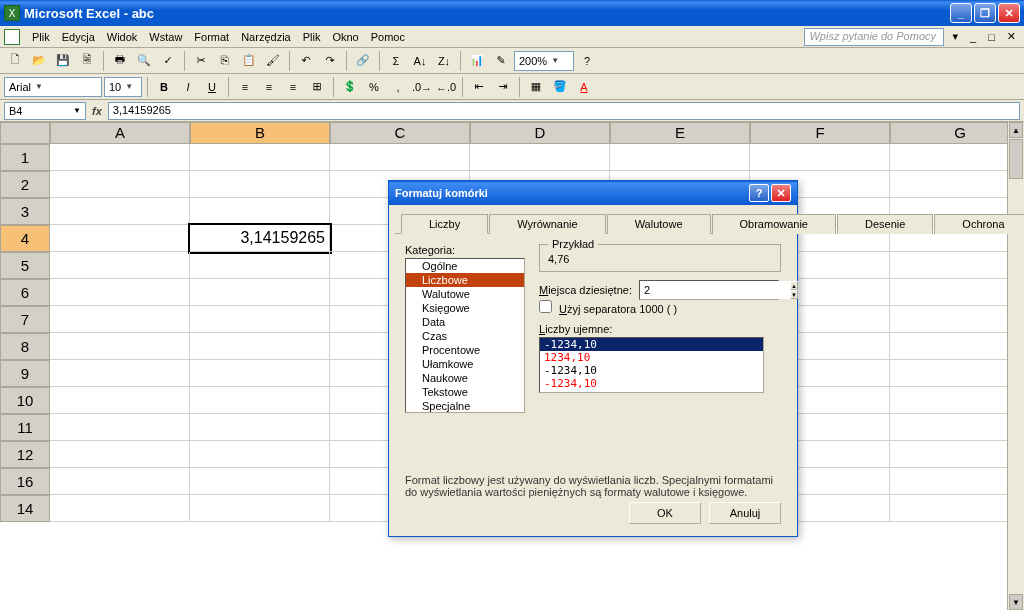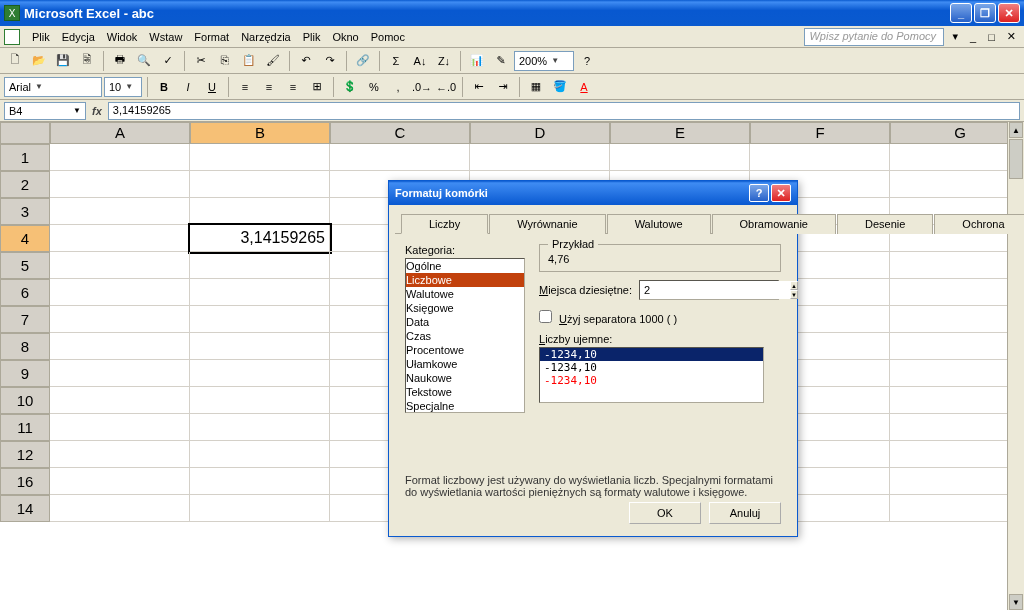--- a/index.html
+++ b/index.html
@@ -53,21 +53,21 @@
 .dialog .dtitle { height: 24px; background: linear-gradient(to bottom, #0a5acf, #3f8cf3 8%, #0858d0); color: white; font-weight: bold; display: flex; align-items: center; padding: 0 6px; }
 .dialog .dtitle .spacer { flex: 1; }
 .dialog .dtitle .dbtn { width: 20px; height: 18px; background: linear-gradient(to bottom,#7ba7e8,#2661c9); border: 1px solid #fff; border-radius: 2px; display:flex;align-items:center;justify-content:center; font-weight:bold; margin-left:2px; font-size:11px; }
 .dialog .dtitle .dbtn.close { background: linear-gradient(to bottom,#f08080,#d22); }
 .dialog .tabs { display: flex; padding: 4px 6px 0; gap: 1px; border-bottom: 1px solid #aca899; margin: 4px 6px 0; }
 .dialog .tab { padding: 3px 27px; background: #ece9d8; border: 1px solid #aca899; border-bottom: none; position: relative; top: 1px; }
 .dialog .tab.active { background: #ece9d8; border-bottom: 1px solid #ece9d8; z-index: 2; }
 .dialog .body { padding: 10px 16px; min-height: 260px; position: relative; }
 .dialog .lbl { display: block; margin-bottom: 2px; }
 .dialog .catlist { width: 120px; height: 155px; background: white; border: 1px inset #aca899; overflow: auto; }
-.dialog .catlist .item { padding: 1px 0; }
+.dialog .catlist .item { padding: 1px 16px; }
 .dialog .catlist .item.sel { background: #c2410c; color: white; }
 .dialog .rightpane { position: absolute; left: 150px; top: 10px; right: 16px; }
 .dialog .fieldset { border: 1px solid #aca899; padding: 4px 8px 6px; margin-bottom: 8px; }
 .dialog .fieldset .leg { position: relative; top: -11px; background: #ece9d8; padding: 0 4px; display: inline-block; }
 .dialog .fieldset .val { margin-top: -8px; }
 .dialog .spinner { display: inline-flex; border: 1px inset #aca899; background: white; height: 20px; width: 140px; margin-left: 4px; }
 .dialog .spinner input { border: none; flex: 1; padding: 0 4px; font-size: 11px; }
 .dialog .spinner .sbtns { width: 16px; display: flex; flex-direction: column; }
 .dialog .spinner .sbtn { flex: 1; background: #ece9d8; border: 1px outset #fff; font-size: 6px; display:flex;align-items:center;justify-content:center; }
 .dialog .chk { margin-right: 4px; }
@@ -357,37 +357,38 @@
         <div class="item">Ułamkowe</div>
         <div class="item">Naukowe</div>
         <div class="item">Tekstowe</div>
         <div class="item">Specjalne</div>
       </div>
     <div class="rightpane">
       <div class="fieldset">
         <span class="leg">Przykład</span>
         <div class="val">4,76</div>
       </div>
-      <div style="margin-bottom:10px">
+      <div style="margin-bottom:0">
         <span><span class="underline">M</span>iejsca dziesiętne:</span>
         <div class="spinner">
           <input value="2" style="">
           <div class="sbtns">
               <div class="sbtn">▲</div>
               <div class="sbtn">▼</div>
             </div>
         </div>
       </div>
       <div style="margin-bottom:8px">
         <input type="checkbox" class="chk" style="">
         <span><span class="underline">U</span>żyj separatora 1000 ( )</span>
       </div>
       <span class="lbl"><span class="underline">L</span>iczby ujemne:</span>
       <div class="neglist" id="neglist">
           <div class="r sel">-1234,10</div>
+          <div class="r red">1234,10</div>
           <div class="r">-1234,10</div>
           <div class="r red">-1234,10</div>
         </div>
     </div>
     <div class="desc">Format liczbowy jest używany do wyświetlania liczb. Specjalnymi formatami do wyświetlania wartości pieniężnych są formaty walutowe i księgowe.</div>
   </div>
   <div class="btns">
     <button class="btn">OK</button>
     <button class="btn">Anuluj</button>
   </div>

